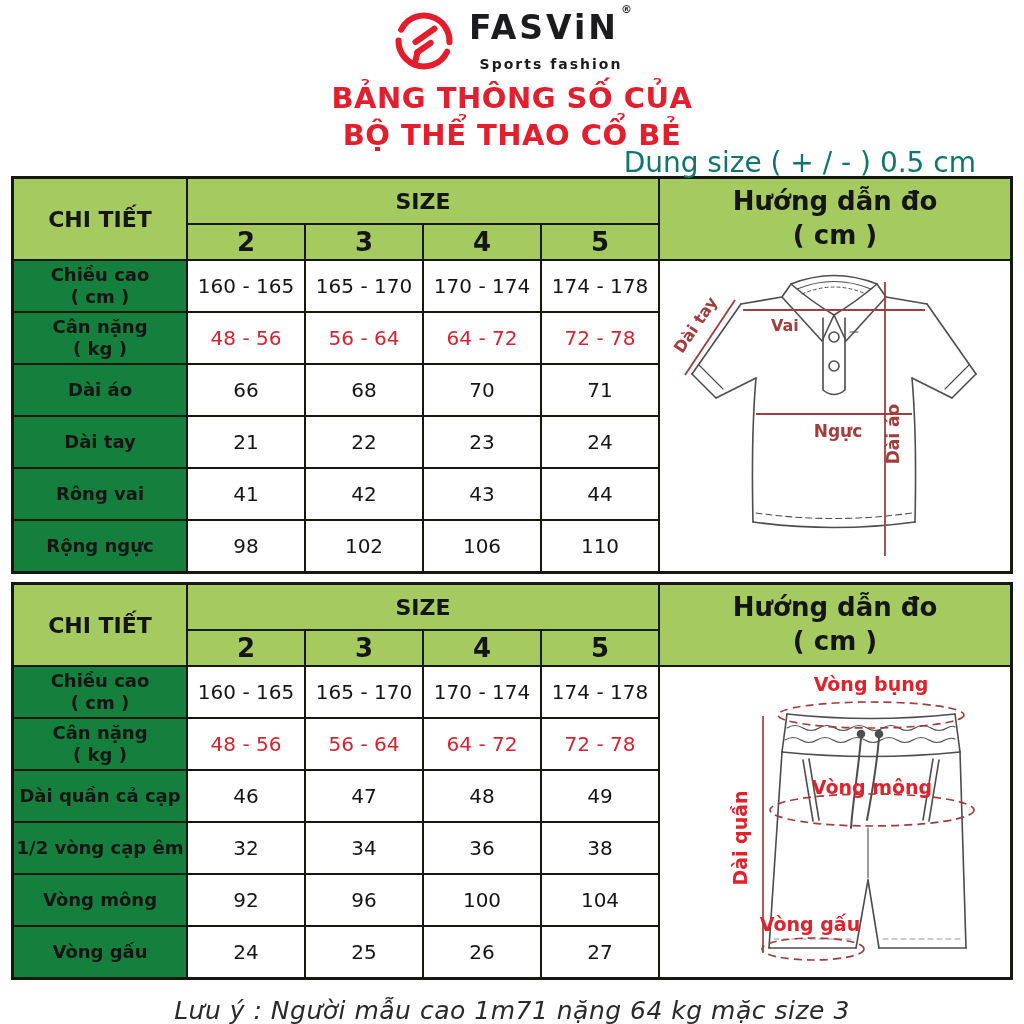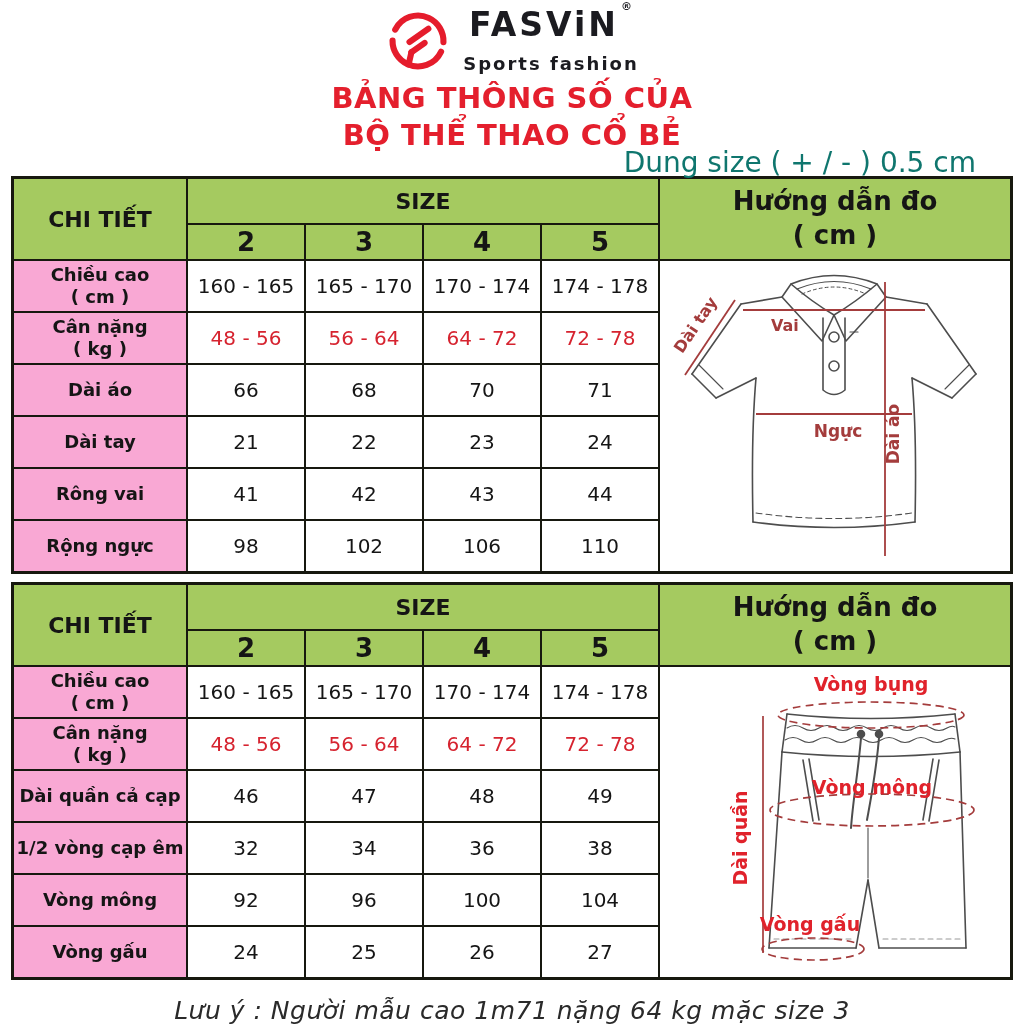--- a/index.html
+++ b/index.html
@@ -8,35 +8,35 @@
     font-family:"DejaVu Sans","Liberation Sans",sans-serif; color:#151515;
   }
   .page { width:1024px; height:828px; position:relative; }
 
   
   .header { position:relative; height:176px; }
   .brandrow { display:flex; align-items:center; justify-content:center; gap:12px; padding-top:8px; }
   .brandtext { display:flex; flex-direction:column; align-items:center; }
   .brandname { font-size:33px; font-weight:bold; letter-spacing:3px; color:#1b1b20; line-height:1; position:relative; }
   .brandname sup { font-size:11px; position:relative; top:-14px; left:2px; }
-  .tagline { font-size:18px; font-weight:bold; letter-spacing:2px; color:#1b1b20; margin-top:12px; }
+  .tagline { font-size:14px; font-weight:bold; letter-spacing:2px; color:#1b1b20; margin-top:12px; }
   .maintitle { text-align:center; margin-top:6px; font-weight:bold; font-size:29px; line-height:1.28; color:#e41f2d; letter-spacing:0.5px; }
   .tolerance { position:absolute; right:48px; top:146px; font-size:28px; color:#0f766e; }
 
   
   .block {
     width:996px; margin:0 auto 8px auto;
     display:grid;
     grid-template-columns:172px 116px 116px 116px 116px 1fr;
     grid-template-rows:44px 34px repeat(6,50px);
     gap:2px; background:#17180f; border:3px solid #17180f;
   }
   .cell { display:flex; flex-direction:column; align-items:center; justify-content:center; text-align:center; }
   .green { background:#a5ca60; }
-  .cream { background:#f9a8d4;text-align:center; }
+  .cream { background:#15803d;text-align:center; }
   .white { background:#ffffff; }
   .h-chitiet { font-size:22px; font-weight:bold; }
   .h-size { font-size:22px; font-weight:bold; }
   .h-num { font-size:26px; font-weight:bold; }
   .h-guide { font-size:26px; font-weight:bold; line-height:1.3; }
   .rowlabel { font-size:18px; font-weight:bold; line-height:1.2; }
   .val { font-size:20px; font-weight:normal; }
   .red { color:#d6232f; }
   .sub:empty { display:none; }
   .diagram { padding:0; overflow:hidden; }

